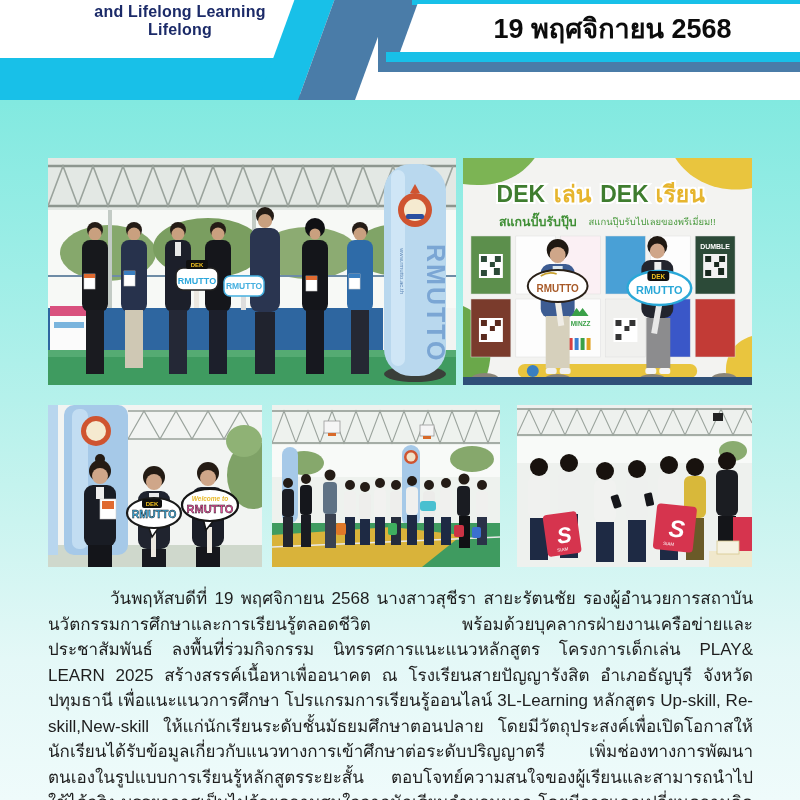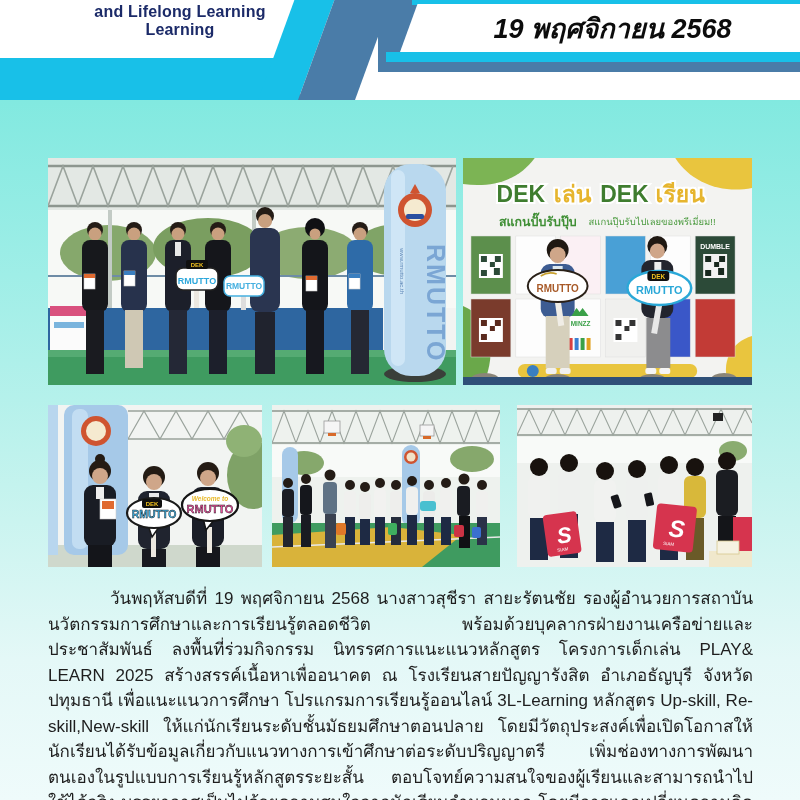--- a/index.html
+++ b/index.html
@@ -15,21 +15,21 @@
   .diag-cyan  { position:absolute; left:258px; top:0; width:40px; height:100px; background:#18c0e8;
                 transform:skewX(-20deg); transform-origin:bottom left; }
   .diag-steel { position:absolute; left:298px; top:0; width:57px; height:100px; background:#4a7ca8;
                 transform:skewX(-20deg); transform-origin:bottom left; }
   .band-steel-right { position:absolute; left:378px; top:0; width:430px; height:72px; background:#4a7ca8; }
   .stripe-cyan-top  { position:absolute; left:412px; top:0; width:390px; height:5px; background:#18c0e8; }
   .stripe-cyan-mid  { position:absolute; left:386px; top:52px; width:416px; height:10px; background:#18c0e8; }
   .date-box  { position:absolute; left:400px; top:4px; width:412px; height:48px; background:#ffffff;
                transform:skewX(-20deg); transform-origin:bottom left; }
   .date-text { position:absolute; left:440px; top:7px; width:345px; text-align:center;
-               font-size:27px; font-weight:bold; color:#0c0c0c;font-style:italic; }
+               font-size:27px; font-weight:bold; color:#0c0c0c; }
 
   
   .teal-bg { position:absolute; top:100px; left:0; width:800px; height:700px;
              background:linear-gradient(180deg,#82e9e0 0%,#9feee7 25%,#c4f3ee 55%,#e4f8f7 80%,#effbfb 100%); }
   .headline { position:absolute; top:110px; left:20px; width:760px; text-align:center;
               font-size:26px; font-weight:bold; color:#0a0a0a; letter-spacing:-0.3px; white-space:nowrap; }
 
   
   .photo { position:absolute; display:block; }
   .photo svg { display:block; width:100%; height:100%; font-family:"Liberation Sans","DejaVu Sans",sans-serif; }
@@ -54,21 +54,21 @@
     <div class="band-cyan-left"></div>
     <div class="diag-cyan"></div>
     <div class="diag-steel"></div>
     <div class="band-steel-right"></div>
     <div class="stripe-cyan-top"></div>
     <div class="stripe-cyan-mid"></div>
     <div class="date-box"></div>
     <div class="date-text">19 พฤศจิกายน 2568</div>
     <div class="org-name">
       <div>and Lifelong Learning</div>
-      <div>Learning</div>
+      <div>Lifelong</div>
     </div>
   </div>
 
   <div class="teal-bg"></div>
 
   <div class="photo p1">
   <svg viewBox="0 0 408 227" preserveAspectRatio="none">
     <rect width="408" height="227" fill="#f2f4f2"></rect>
     <rect width="408" height="52" fill="#e3e8e4"></rect>
     <path d="M0 8 H408 M0 48 H408" stroke="#8d968f" stroke-width="2.5" fill="none"></path>

